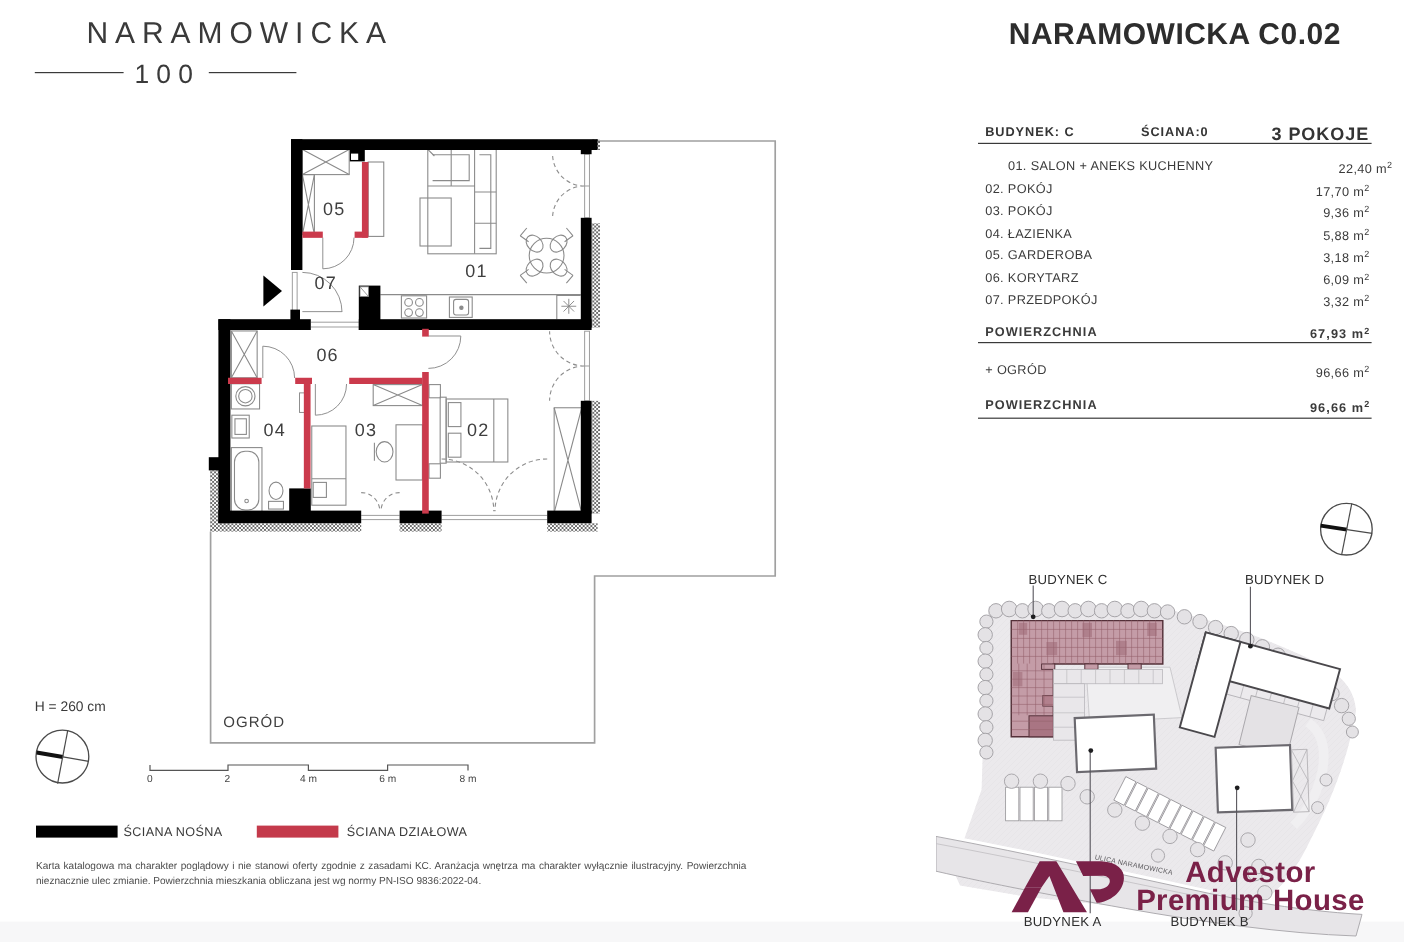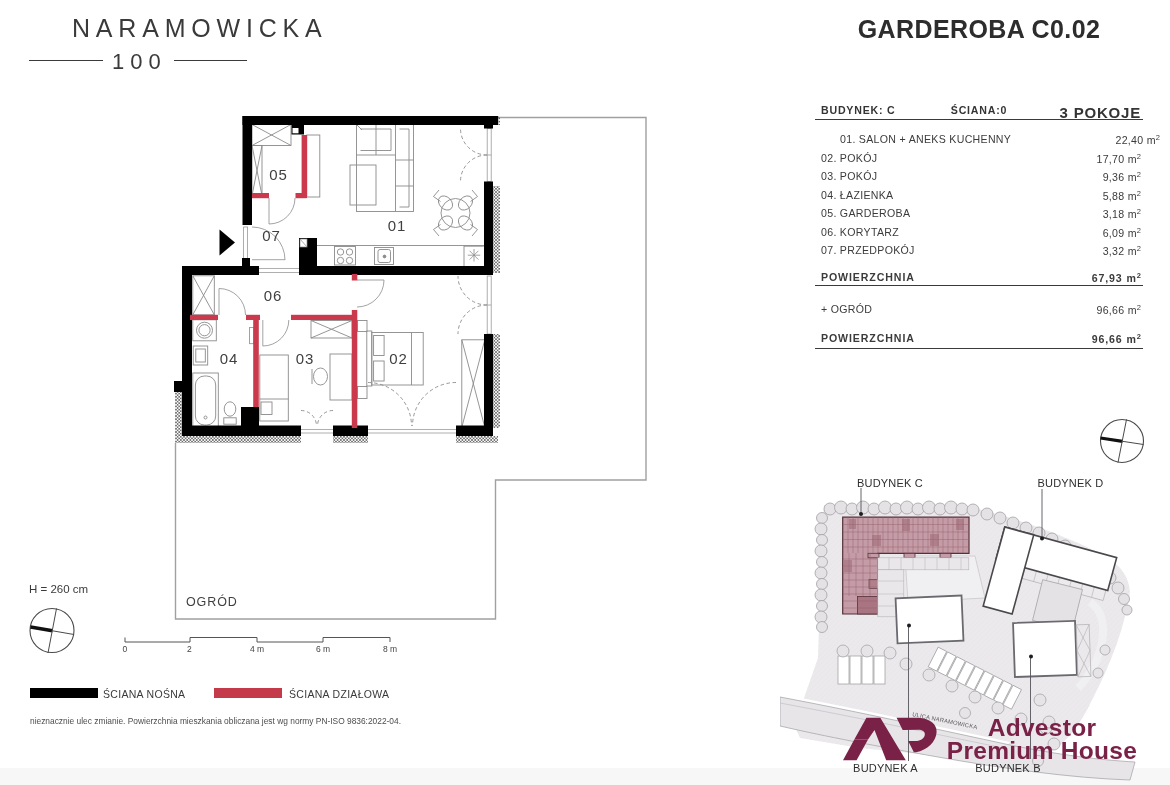--- a/index.html
+++ b/index.html
@@ -11,21 +11,21 @@
   sup{font-size:7.5px;vertical-align:4px;letter-spacing:0;}
 </style>
 </head>
 <body>
 
 <div class="abs" style="left:28px;top:14px;font-size:25px;color:#3a3a3a;letter-spacing:5.8px;white-space:nowrap;margin-left:44px;">NARAMOWICKA</div>
 <div class="abs" style="left:29px;top:60px;width:74px;height:1.2px;background:#3a3a3a;"></div>
 <div class="abs" style="left:112px;top:49px;font-size:22px;color:#3a3a3a;letter-spacing:6px;">100</div>
 <div class="abs" style="left:174px;top:60px;width:73px;height:1.2px;background:#3a3a3a;"></div>
 
-<div class="abs" style="left:815px;top:15px;width:328px;text-align:center;font-size:25px;font-weight:bold;color:#2d2d2d;letter-spacing:.4px;white-space:nowrap;">GARDEROBA C0.02</div>
+<div class="abs" style="left:815px;top:15px;width:328px;text-align:center;font-size:25px;font-weight:bold;color:#2d2d2d;letter-spacing:.4px;white-space:nowrap;">NARAMOWICKA C0.02</div>
 
 <div class="abs" style="left:821px;top:104px;font-size:10.6px;font-weight:bold;color:#343434;letter-spacing:.8px;">BUDYNEK: C</div>
 <div class="abs" style="left:815px;top:104px;width:328px;text-align:center;font-size:10.6px;font-weight:bold;color:#343434;letter-spacing:.8px;">ŚCIANA:0</div>
 <div class="abs" style="right:1170px;top:104px;"></div>
 <div class="abs" style="left:815px;top:104px;width:326px;text-align:right;font-size:15px;font-weight:bold;color:#343434;letter-spacing:.8px;">3 POKOJE</div>
 <div class="abs" style="left:815px;top:118.5px;width:328px;height:1.6px;background:#3a3a3a;"></div>
 
 <div class="tbl-row" style="top:133px;padding-left:19px;">01. SALON + ANEKS KUCHENNY<span class="val">22,40 m<sup>2</sup></span></div>
 <div class="tbl-row" style="top:151.5px;">02. POKÓJ<span class="val">17,70 m<sup>2</sup></span></div>
 <div class="tbl-row" style="top:170px;">03. POKÓJ<span class="val">9,36 m<sup>2</sup></span></div>
@@ -233,20 +233,21 @@
   </g>
 
 </svg>
 
 <div class="abs" style="left:30px;top:687.5px;width:68px;height:10.5px;background:#000;"></div>
 <div class="abs" style="left:214px;top:687.5px;width:68px;height:10.5px;background:#c43a4b;"></div>
 <div class="abs" style="left:103px;top:687.5px;font-size:10.5px;color:#3a3a3a;letter-spacing:.3px;">ŚCIANA NOŚNA</div>
 <div class="abs" style="left:289px;top:687.5px;font-size:10.5px;color:#3a3a3a;letter-spacing:.3px;">ŚCIANA DZIAŁOWA</div>
 
 <div class="abs" style="left:30px;top:715px;width:592px;font-size:8.4px;line-height:13px;color:#4d4d4d;">
+<div style="text-align:justify;text-align-last:justify;">Karta katalogowa ma charakter poglądowy i nie stanowi oferty zgodnie z zasadami KC. Aranżacja wnętrza ma charakter wyłącznie ilustracyjny. Powierzchnia</div>
 <div>nieznacznie ulec zmianie. Powierzchnia mieszkania obliczana jest wg normy PN-ISO 9836:2022-04.</div>
 </div>
 
 <div class="abs" style="left:0;top:768px;width:1170px;height:17px;background:#f7f7f8;"></div>
 
 <svg class="abs" style="left:780px;top:410px;" width="390" height="375" viewBox="780 410 390 375">
   <defs>
     <pattern id="sitetex" width="5" height="5" patternUnits="userSpaceOnUse">
       <path d="M0,5 L5,0" stroke="#e4e2e5" stroke-width="0.5" fill="none"></path>
     </pattern>

